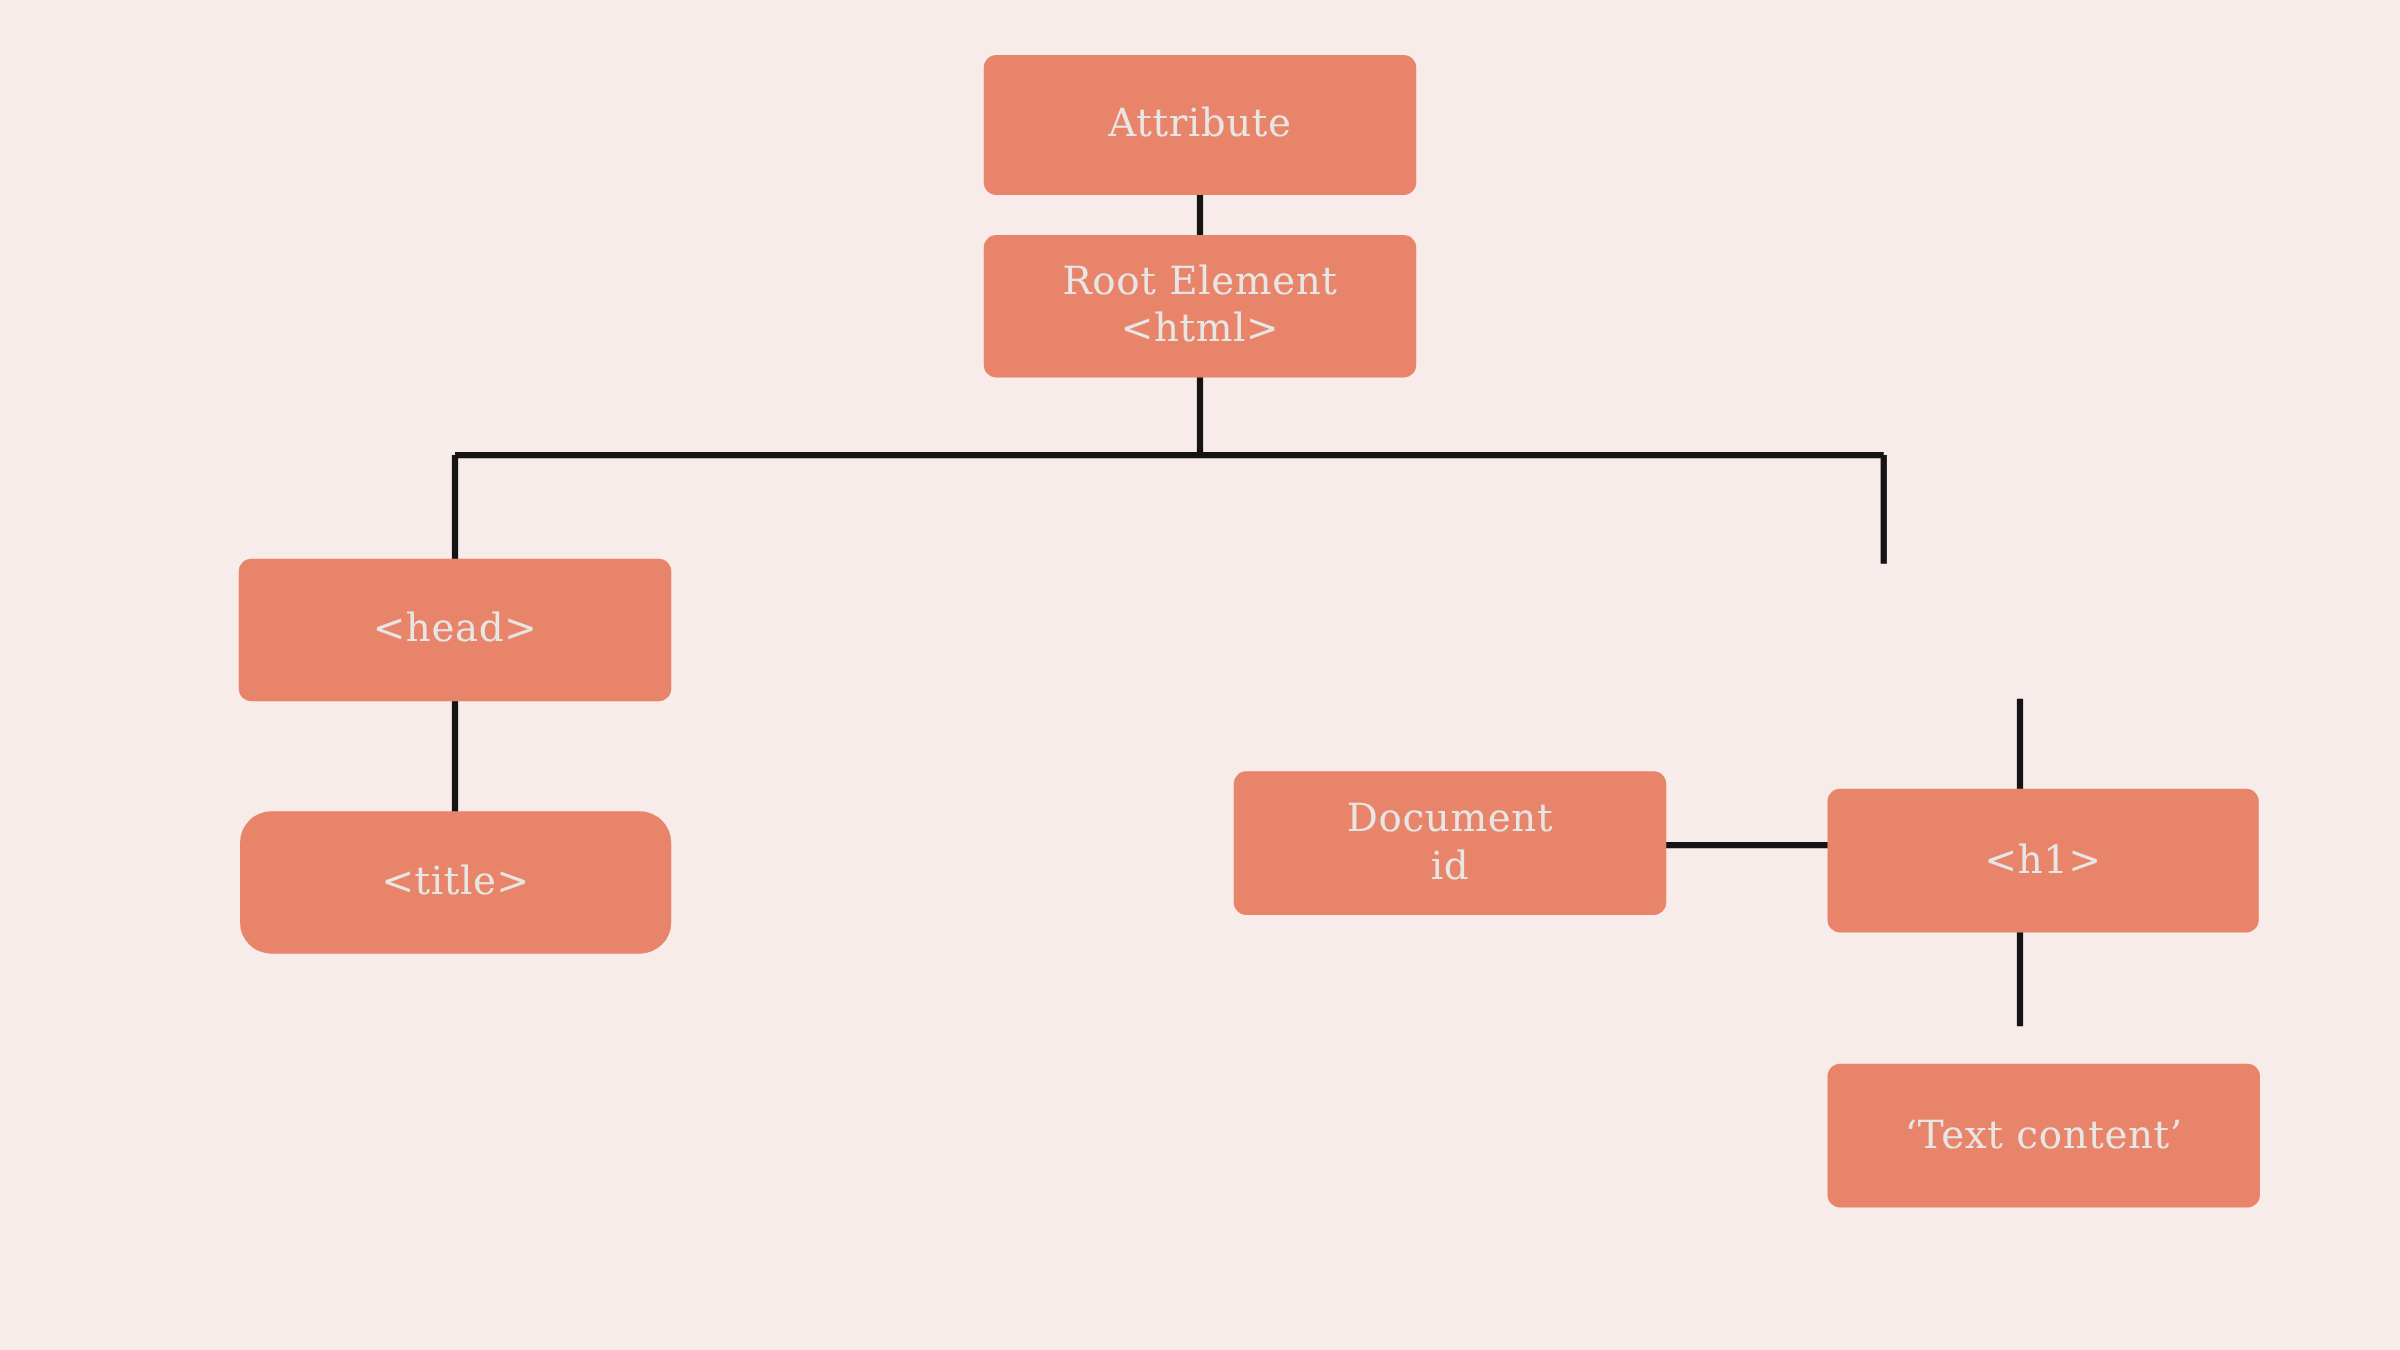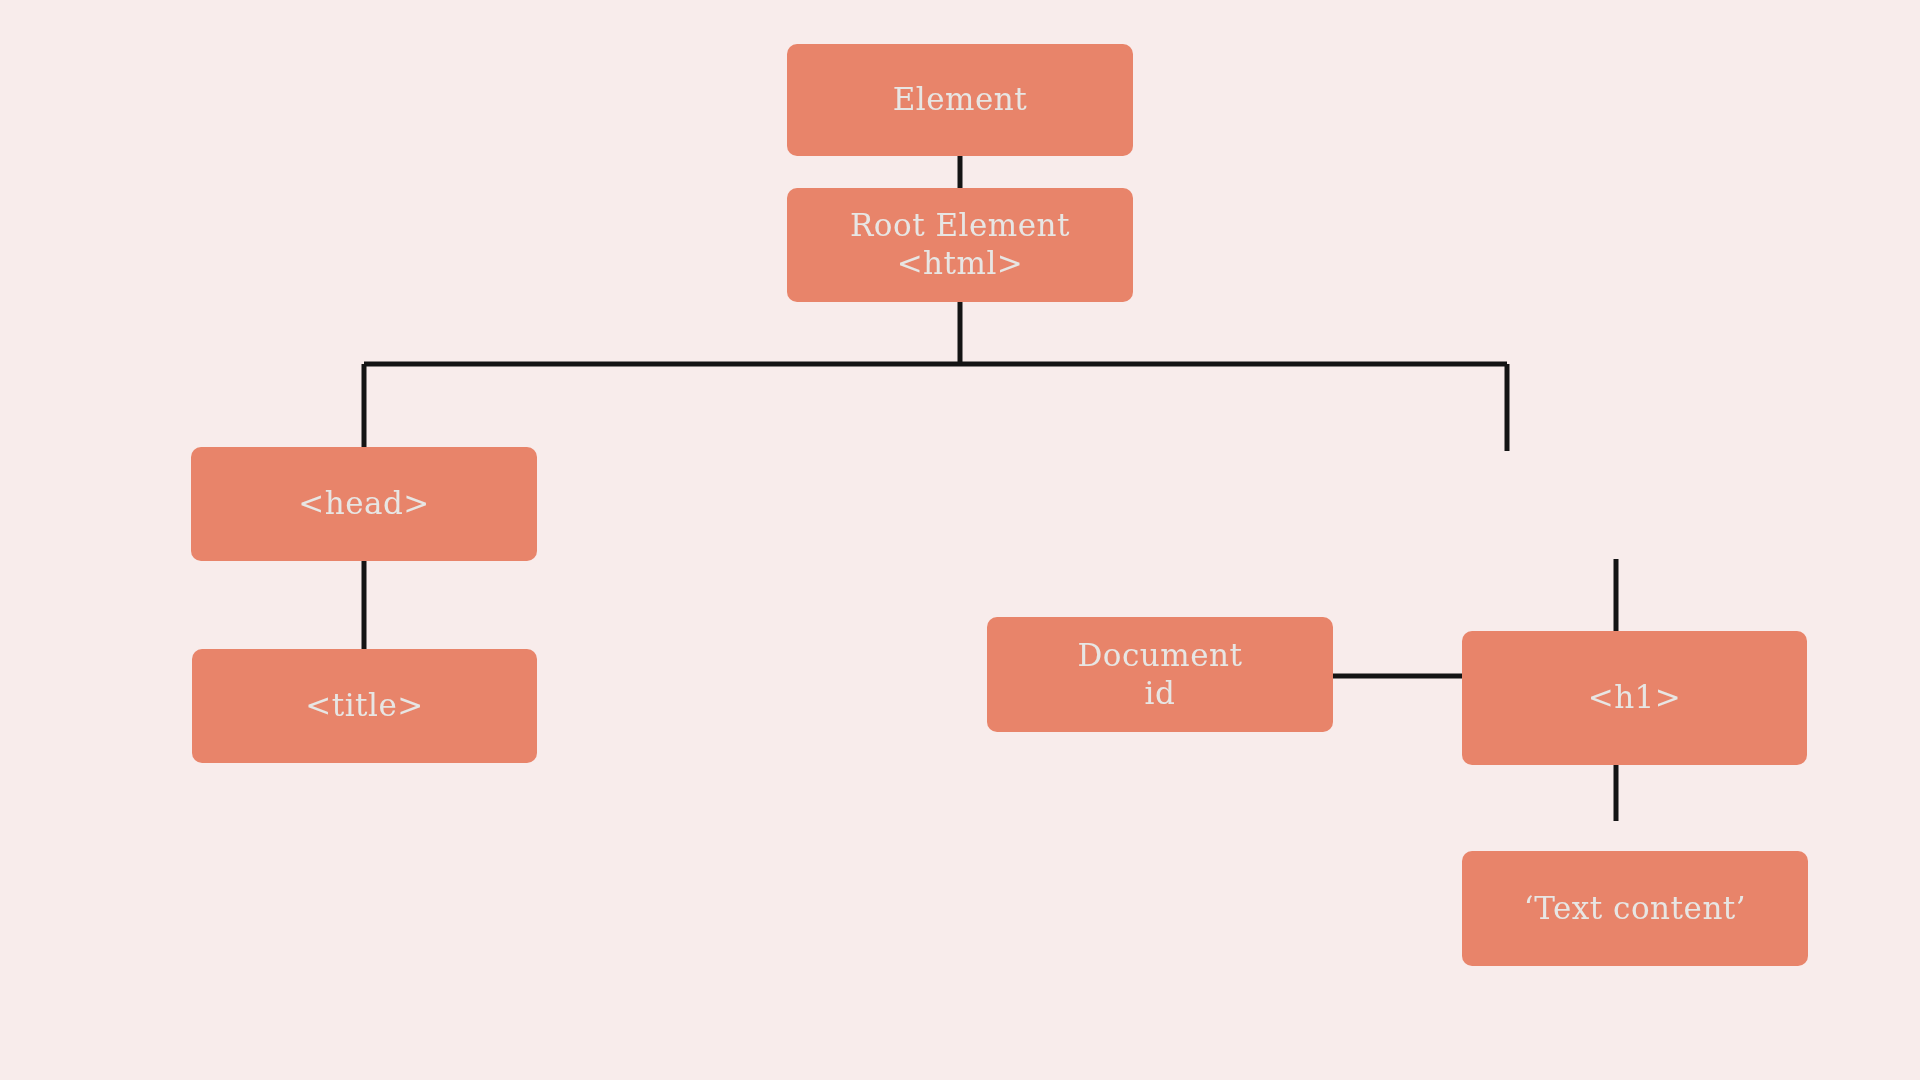--- a/index.html
+++ b/index.html
@@ -39,24 +39,24 @@
     font-size: 31px;
     letter-spacing: 0.5px;
     box-sizing: border-box;
     z-index: 2;
   }
   .node .line2 { display: block; }
   
   .n-document     { left: 787px;  top: 44px;  width: 346px; height: 112px; }
   .n-root         { left: 787px;  top: 188px; width: 346px; height: 114px; }
   .n-head         { left: 191px;  top: 447px; width: 346px; height: 114px; }
-  .n-title        { left: 192px;  top: 649px; width: 345px; height: 114px; }
+  .n-title        { left: 192px;  top: 649px; width: 345px; height: 114px; border-radius: 25px; }
   .n-body         { left: 1333px; top: 447px; width: 345px; height: 115px; }
   .n-attribute    { left: 987px;  top: 617px; width: 346px; height: 115px; }
-  .n-h1           { left: 1462px; top: 631px; width: 345px; height: 134px; }
+  .n-h1           { left: 1462px; top: 631px; width: 345px; height: 115px; }
   .n-text         { left: 1462px; top: 817px; width: 346px; height: 115px; margin-top: 34px; }
 </style>
 </head>
 <body>
 
 <div id="diagram">
 
   <svg id="edges" viewBox="0 0 1920 1080" width="1920" height="1080" xmlns="http://www.w3.org/2000/svg">
     <g stroke="#141414" stroke-width="5" fill="none" stroke-linecap="butt">
 
@@ -75,21 +75,21 @@
       <path d="M 1616 559 L 1616 635"></path>
 
       <path d="M 1330 676 L 1466 676"></path>
 
       <path d="M 1616 743 L 1616 821"></path>
     </g>
   </svg>
 
   <div class="node n-document">
     <span>
-      <span>Element</span>
+      <span>Attribute</span>
     </span>
   </div>
 
   <div class="node n-head">
     <span>
       <span>&lt;head&gt;</span>
     </span>
   </div>
 
   <div class="node n-root">

